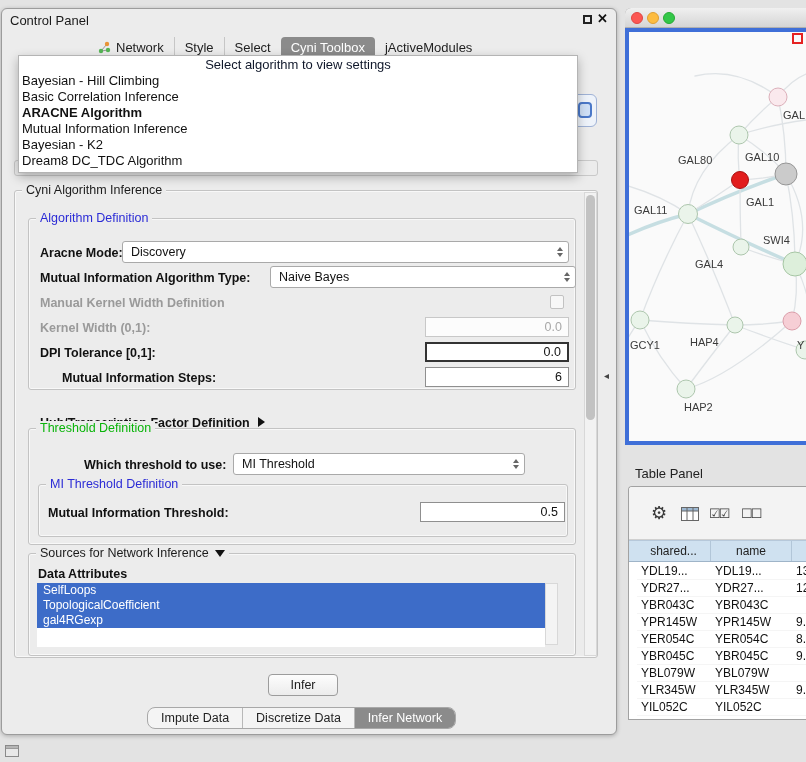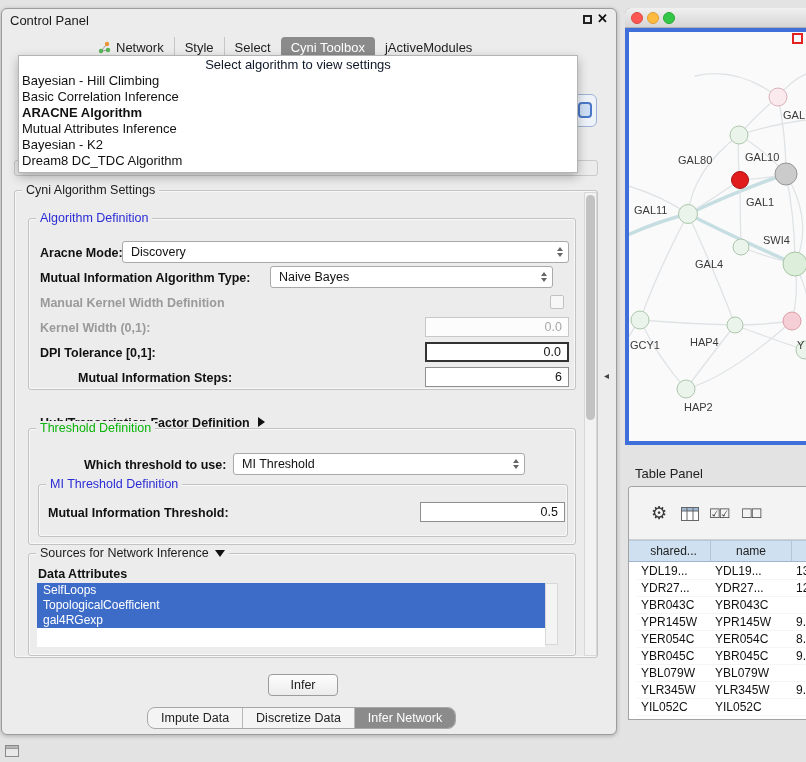--- a/index.html
+++ b/index.html
@@ -124,62 +124,62 @@
   <div id="frag-line"></div>
   <div id="frag-btn">
       <div class="blob"></div>
     </div>
 
   <div id="algo-popup">
     <div class="menu-placeholder">Select algorithm to view settings</div>
     <div class="menu-item">Bayesian - Hill Climbing</div>
     <div class="menu-item">Basic Correlation Inference</div>
     <div class="menu-item selected">ARACNE Algorithm</div>
-    <div class="menu-item">Mutual Attributes Inference</div>
+    <div class="menu-item">Mutual Information Inference</div>
     <div class="menu-item">Bayesian - K2</div>
     <div class="menu-item">Dream8 DC_TDC Algorithm</div>
   </div>
 
   <div class="groupbox" style="left:14px;top:190px;width:584px;height:468px;"></div>
-  <div class="gtitle" style="left:22px;top:183px;">Cyni Algorithm Settings</div>
+  <div class="gtitle" style="left:22px;top:183px;">Cyni Algorithm Inference</div>
   <div id="settings-scrollbar">
       <div class="thumb"></div>
     </div>
 
   <div class="groupbox" style="left:28px;top:218px;width:548px;height:172px;"></div>
   <div class="gtitle blue" style="left:36px;top:211px;">Algorithm Definition</div>
 
   <div class="lbl" style="left:40px;top:246px;">Aracne Mode:</div>
   <div class="combo" style="left:122px;top:241px;width:447px;">
     <span>Discovery</span>
     <span class="arrows">
         <i class="up"></i>
         <i class="dn"></i>
       </span>
   </div>
 
   <div class="lbl" style="left:40px;top:271px;">Mutual Information Algorithm Type:</div>
-  <div class="combo" style="left:270px;top:266px;width:283px;">
+  <div class="combo" style="left:270px;top:266px;width:306px;">
     <span>Naive Bayes</span>
     <span class="arrows">
         <i class="up"></i>
         <i class="dn"></i>
       </span>
   </div>
 
   <div class="lbl dis" style="left:40px;top:296px;">Manual Kernel Width Definition</div>
   <div id="manual-checkbox"></div>
 
   <div class="lbl dis" style="left:40px;top:321px;">Kernel Width (0,1):</div>
   <div class="field dis" style="left:425px;top:317px;width:144px;">0.0</div>
 
   <div class="lbl" style="left:40px;top:346px;">DPI Tolerance [0,1]:</div>
   <div class="field focus" style="left:425px;top:342px;width:144px;">0.0</div>
 
-  <div class="lbl" style="left:56px;top:371px;padding-left:22px;">Mutual Information Steps:</div>
+  <div class="lbl" style="left:40px;top:371px;padding-left:22px;">Mutual Information Steps:</div>
   <div class="field" style="left:425px;top:367px;width:144px;">6</div>
 
   <div class="lbl" style="left:40px;top:399px;margin-top:17px;">
     <span>Hub/Transcription Factor Definition</span><span class="tri-right"></span>
   </div>
 
   <div class="groupbox" style="left:28px;top:428px;width:548px;height:117px;"></div>
   <div class="gtitle green" style="left:36px;top:421px;">Threshold Definition</div>
 
   <div class="lbl" style="left:84px;top:458px;">Which threshold to use:</div>

